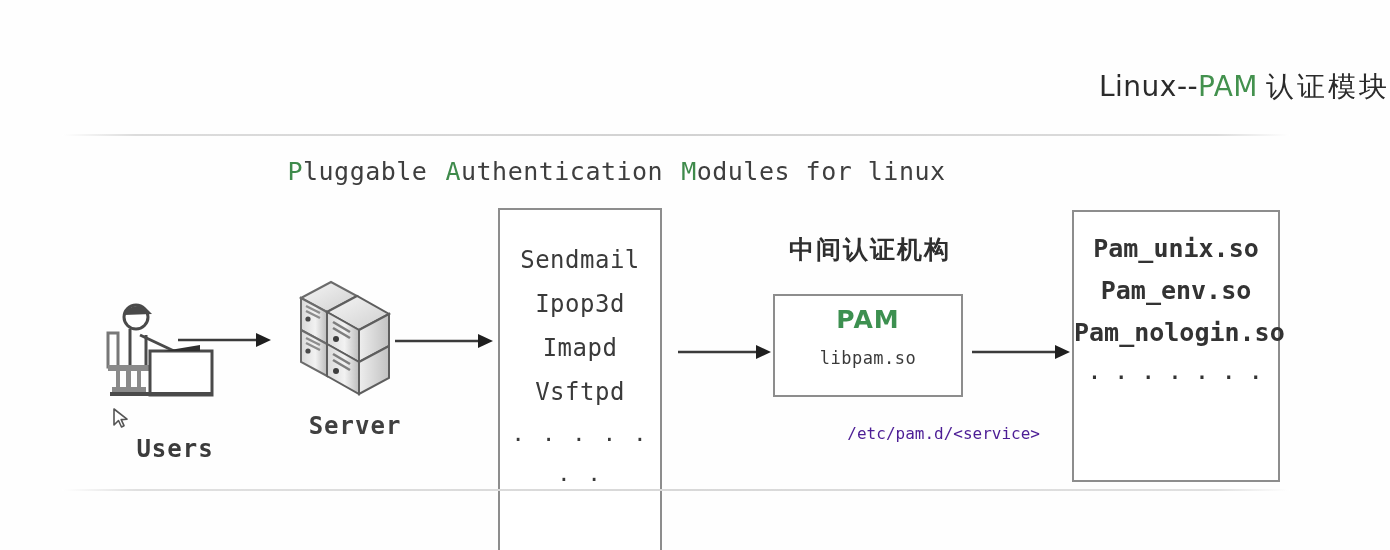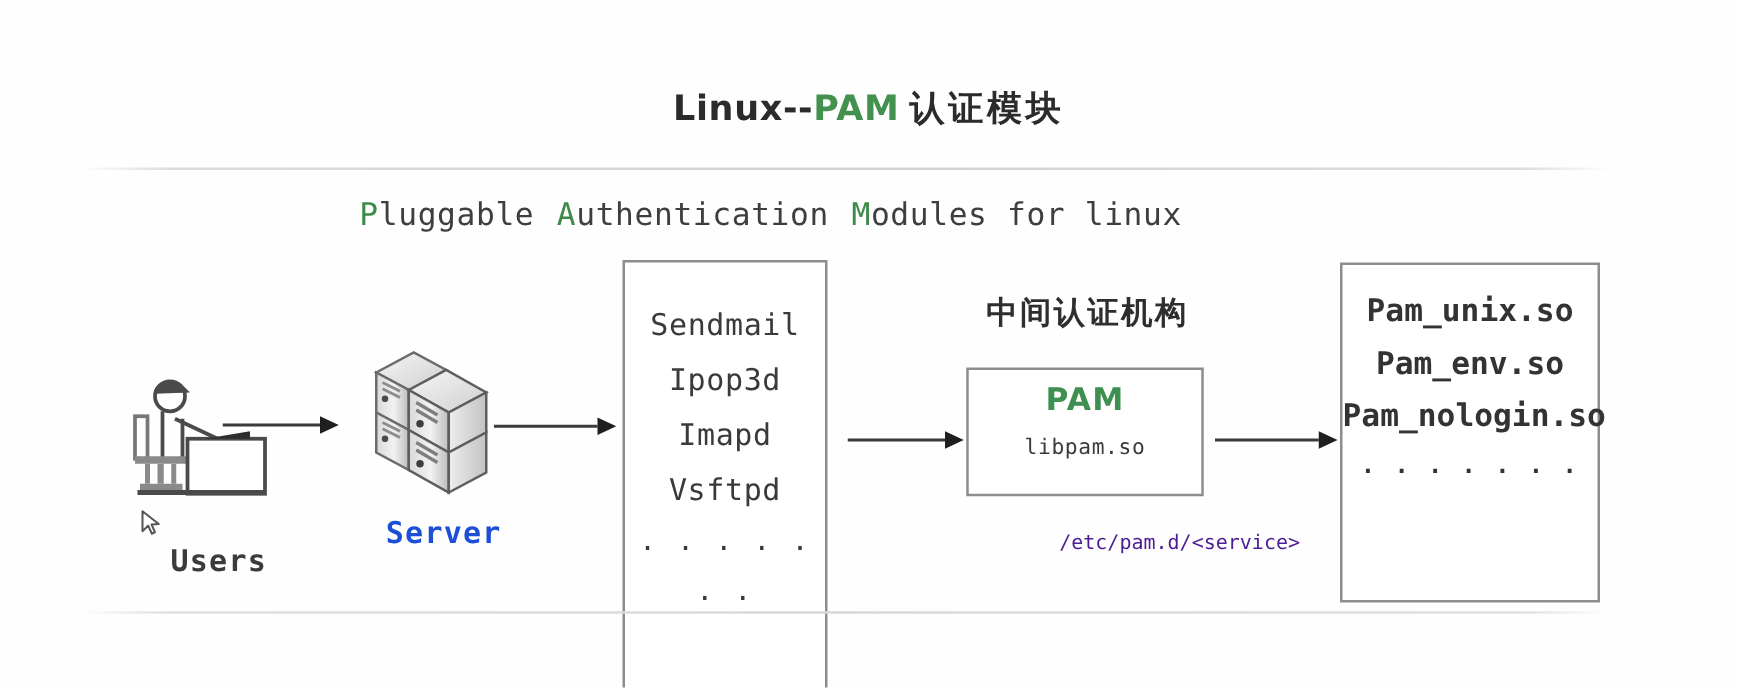--- a/index.html
+++ b/index.html
@@ -21,24 +21,24 @@
     height: 550px;
     background: #fefefe;
   }
 
   
   .title {
     position: absolute;
     left: 0;
     top: 68px;
     width: 1390px;
-    text-align: center;
+    text-align: right;
     font-family: "DejaVu Sans", "Liberation Sans", sans-serif;
     font-size: 28px;
-    font-weight: bold;
+    font-weight: normal;
     color: #2b2b2b;
     letter-spacing: 0.5px;
     white-space: nowrap;
   }
   .title .accent { color: #43914e; }
   .title .cjk {
     font-family: "DejaVu Sans", "Liberation Sans", sans-serif;
     letter-spacing: 3px;
     margin-left: 8px;
   }
@@ -135,21 +135,21 @@
   }
   .server-caption {
     position: absolute;
     left: 0;
     top: 140px;
     width: 180px;
     text-align: center;
     font-family: "DejaVu Sans Mono", "Liberation Mono", monospace;
     font-size: 24px;
     font-weight: bold;
-    color: #1d4ed8;
+    color: #404040;
     letter-spacing: 1px;
   }
 
   
   .box {
     position: absolute;
     box-sizing: border-box;
     background: #ffffff;
     border: 2px solid #8d8d8d;
   }

